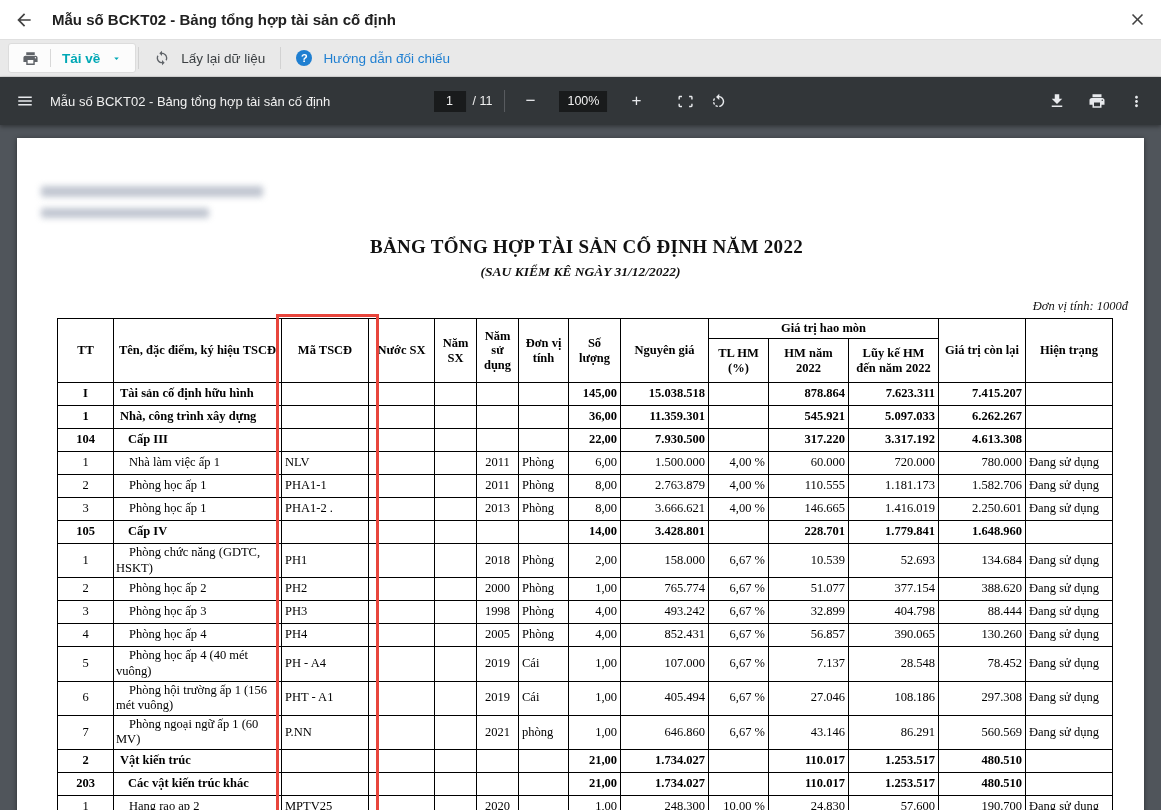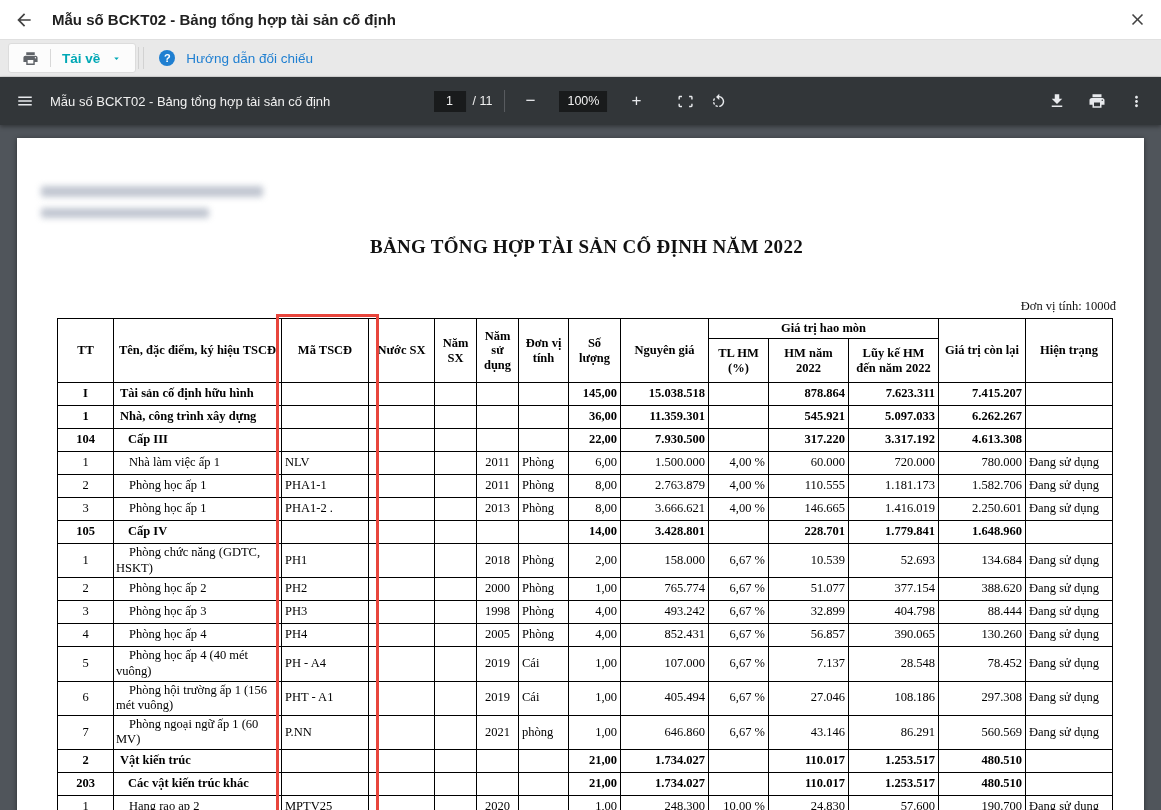--- a/index.html
+++ b/index.html
@@ -48,21 +48,21 @@
   .page{width:1127px;height:920px;background:#fff;margin:0 auto;position:relative;
     box-shadow:0 1px 5px rgba(0,0,0,.45);
     font-family:"Liberation Serif","DejaVu Serif",serif;color:#111;}
   .redact{position:absolute;left:24px;background:#8d97aa;opacity:.55;filter:blur(3px);border-radius:2px;}
   .r1{top:48px;width:222px;height:11px;}
   .r2{top:70px;width:168px;height:10px;}
   .doc-title{position:absolute;top:98px;left:12px;right:0;text-align:center;
     font-size:19px;font-weight:700;letter-spacing:.3px;}
   .doc-subtitle{position:absolute;top:126px;left:0;right:0;text-align:center;
     font-size:13.5px;font-weight:700;font-style:italic;}
-  .unit-note{position:absolute;top:161px;right:28px;font-size:12.5px;}
+  .unit-note{position:absolute;top:161px;right:16px;font-size:12.5px;font-style:italic;}
   
   .tbl-wrap{position:absolute;top:180px;left:40px;}
   table.assets{border-collapse:collapse;table-layout:fixed;width:1055px;
     font-size:12.5px;color:#000;font-family:inherit;}
   .assets th,.assets td{border:1px solid #000;padding:1px 3px;line-height:1.25;overflow:hidden;}
   .assets th{font-weight:700;text-align:center;vertical-align:middle;padding:2px 3px;line-height:1.15;}
   tr.h1{height:20px;} tr.h2{height:44px;}
   .assets td{height:20px;vertical-align:middle;}
   .al-c{text-align:center}.al-l{text-align:left}.al-r{text-align:right}
   tr.bold td{font-weight:700;}
@@ -96,20 +96,26 @@
       </svg>
     <span class="mini-div"></span>
     <span>Tải về</span>
     <span class="caret">
       <svg width="11" height="11" viewBox="0 0 24 24" fill="currentColor">
           <path d="M7 10l5 5 5-5z"></path>
         </svg>
     </span>
   </div>
   <div class="vdiv"></div>
+  <div class="abtn btn-refresh">
+    <svg width="16" height="16" viewBox="0 0 24 24" fill="#5f6368">
+        <path d="M12 4V1L8 5l4 4V6c3.3 0 6 2.7 6 6 0 1-.25 1.97-.7 2.8l1.46 1.46A7.93 7.93 0 0 0 20 12c0-4.4-3.6-8-8-8zm0 14c-3.3 0-6-2.7-6-6 0-1 .25-1.97.7-2.8L5.24 7.74A7.93 7.93 0 0 0 4 12c0 4.4 3.6 8 8 8v3l4-4-4-4v3z"></path>
+      </svg>
+    <span>Lấy lại dữ liệu</span>
+  </div>
   <div class="vdiv"></div>
   <div class="abtn btn-guide">
     <span class="q-icon">?</span>
     <span>Hướng dẫn đối chiếu</span>
   </div>
 </div>
 
 <div class="pdfbar">
   <div class="pb-left">
     <span class="icon-btn">
@@ -156,20 +162,21 @@
         </svg>
     </span>
   </div>
 </div>
 
 <div class="pdf-area">
   <div class="page">
     <div class="redact r1"></div>
     <div class="redact r2"></div>
     <div class="doc-title">BẢNG TỔNG HỢP TÀI SẢN CỐ ĐỊNH NĂM 2022</div>
+    <div class="doc-subtitle">(SAU KIỂM KÊ NGÀY 31/12/2022)</div>
     <div class="unit-note">Đơn vị tính: 1000đ</div>
 
     <div class="tbl-wrap">
       <table class="assets">
         <colgroup>
           <col style="width:56px">
             <col style="width:168px">
             <col style="width:87px">
           <col style="width:66px">
             <col style="width:42px">

